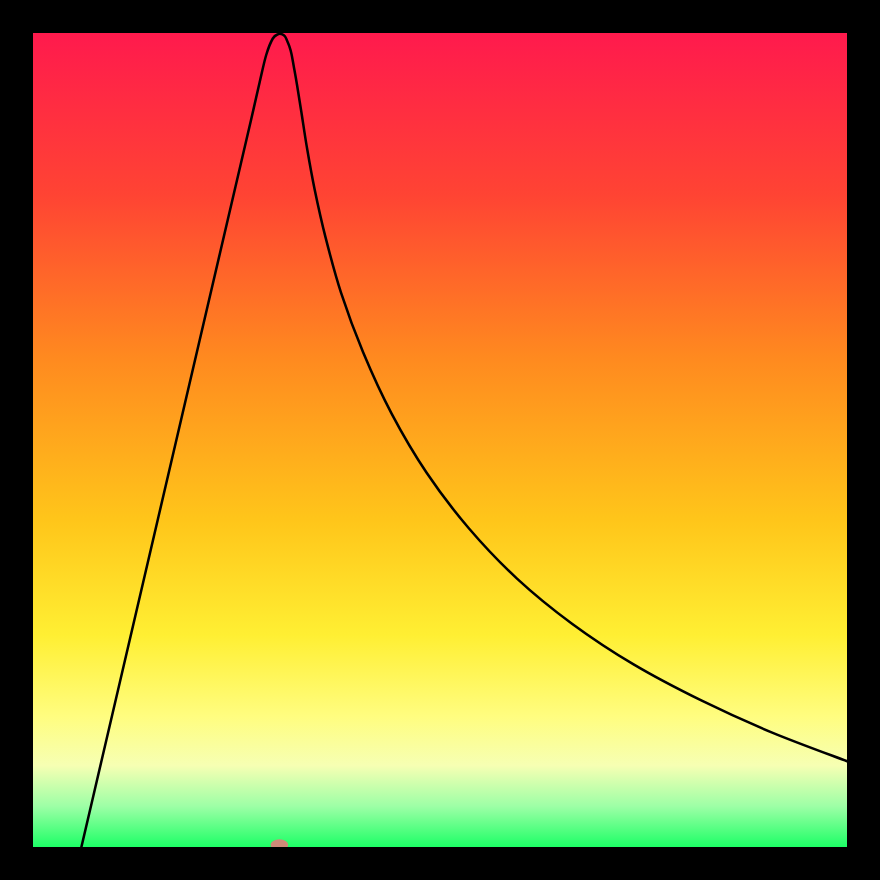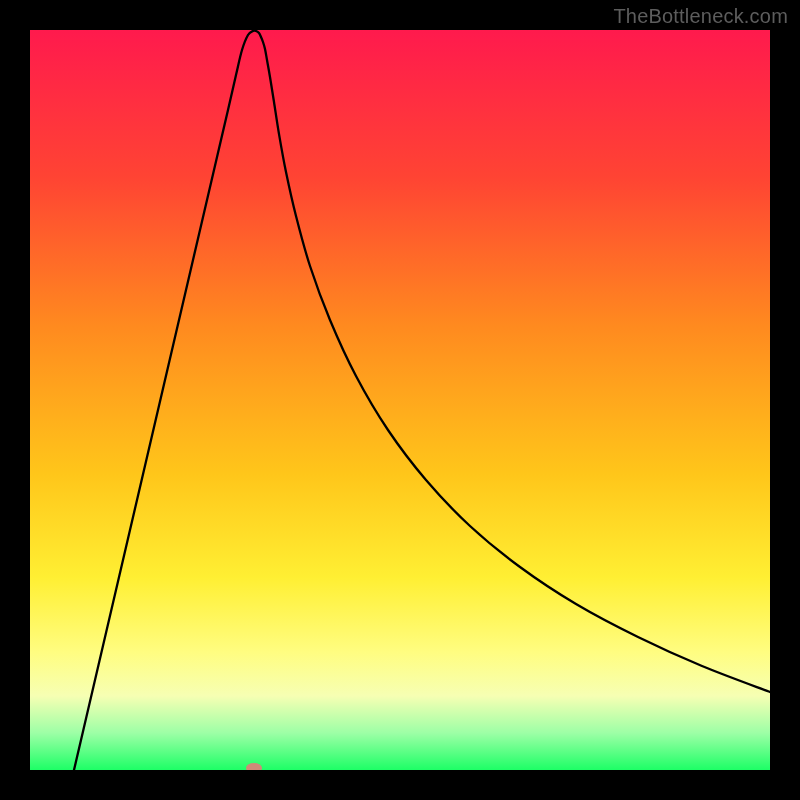--- a/index.html
+++ b/index.html
@@ -36,21 +36,20 @@
   }
   svg {
     display: block;
   }
 </style>
 </head>
 <body>
 
 <div class="frame">
 
-  <div class="watermark">TheBottleneck.com</div>
 
   <div class="plot">
     <svg id="chart-svg" width="740" height="740" viewBox="0 0 740 740">
       <defs>
         <linearGradient id="bg" x1="0" y1="0" x2="0" y2="1">
             <stop offset="0%" stop-color="#ff1a4d"></stop>
             <stop offset="20%" stop-color="#ff4433"></stop>
             <stop offset="40%" stop-color="#ff8a1f"></stop>
             <stop offset="60%" stop-color="#ffc61a"></stop>
             <stop offset="74%" stop-color="#ffef33"></stop>

